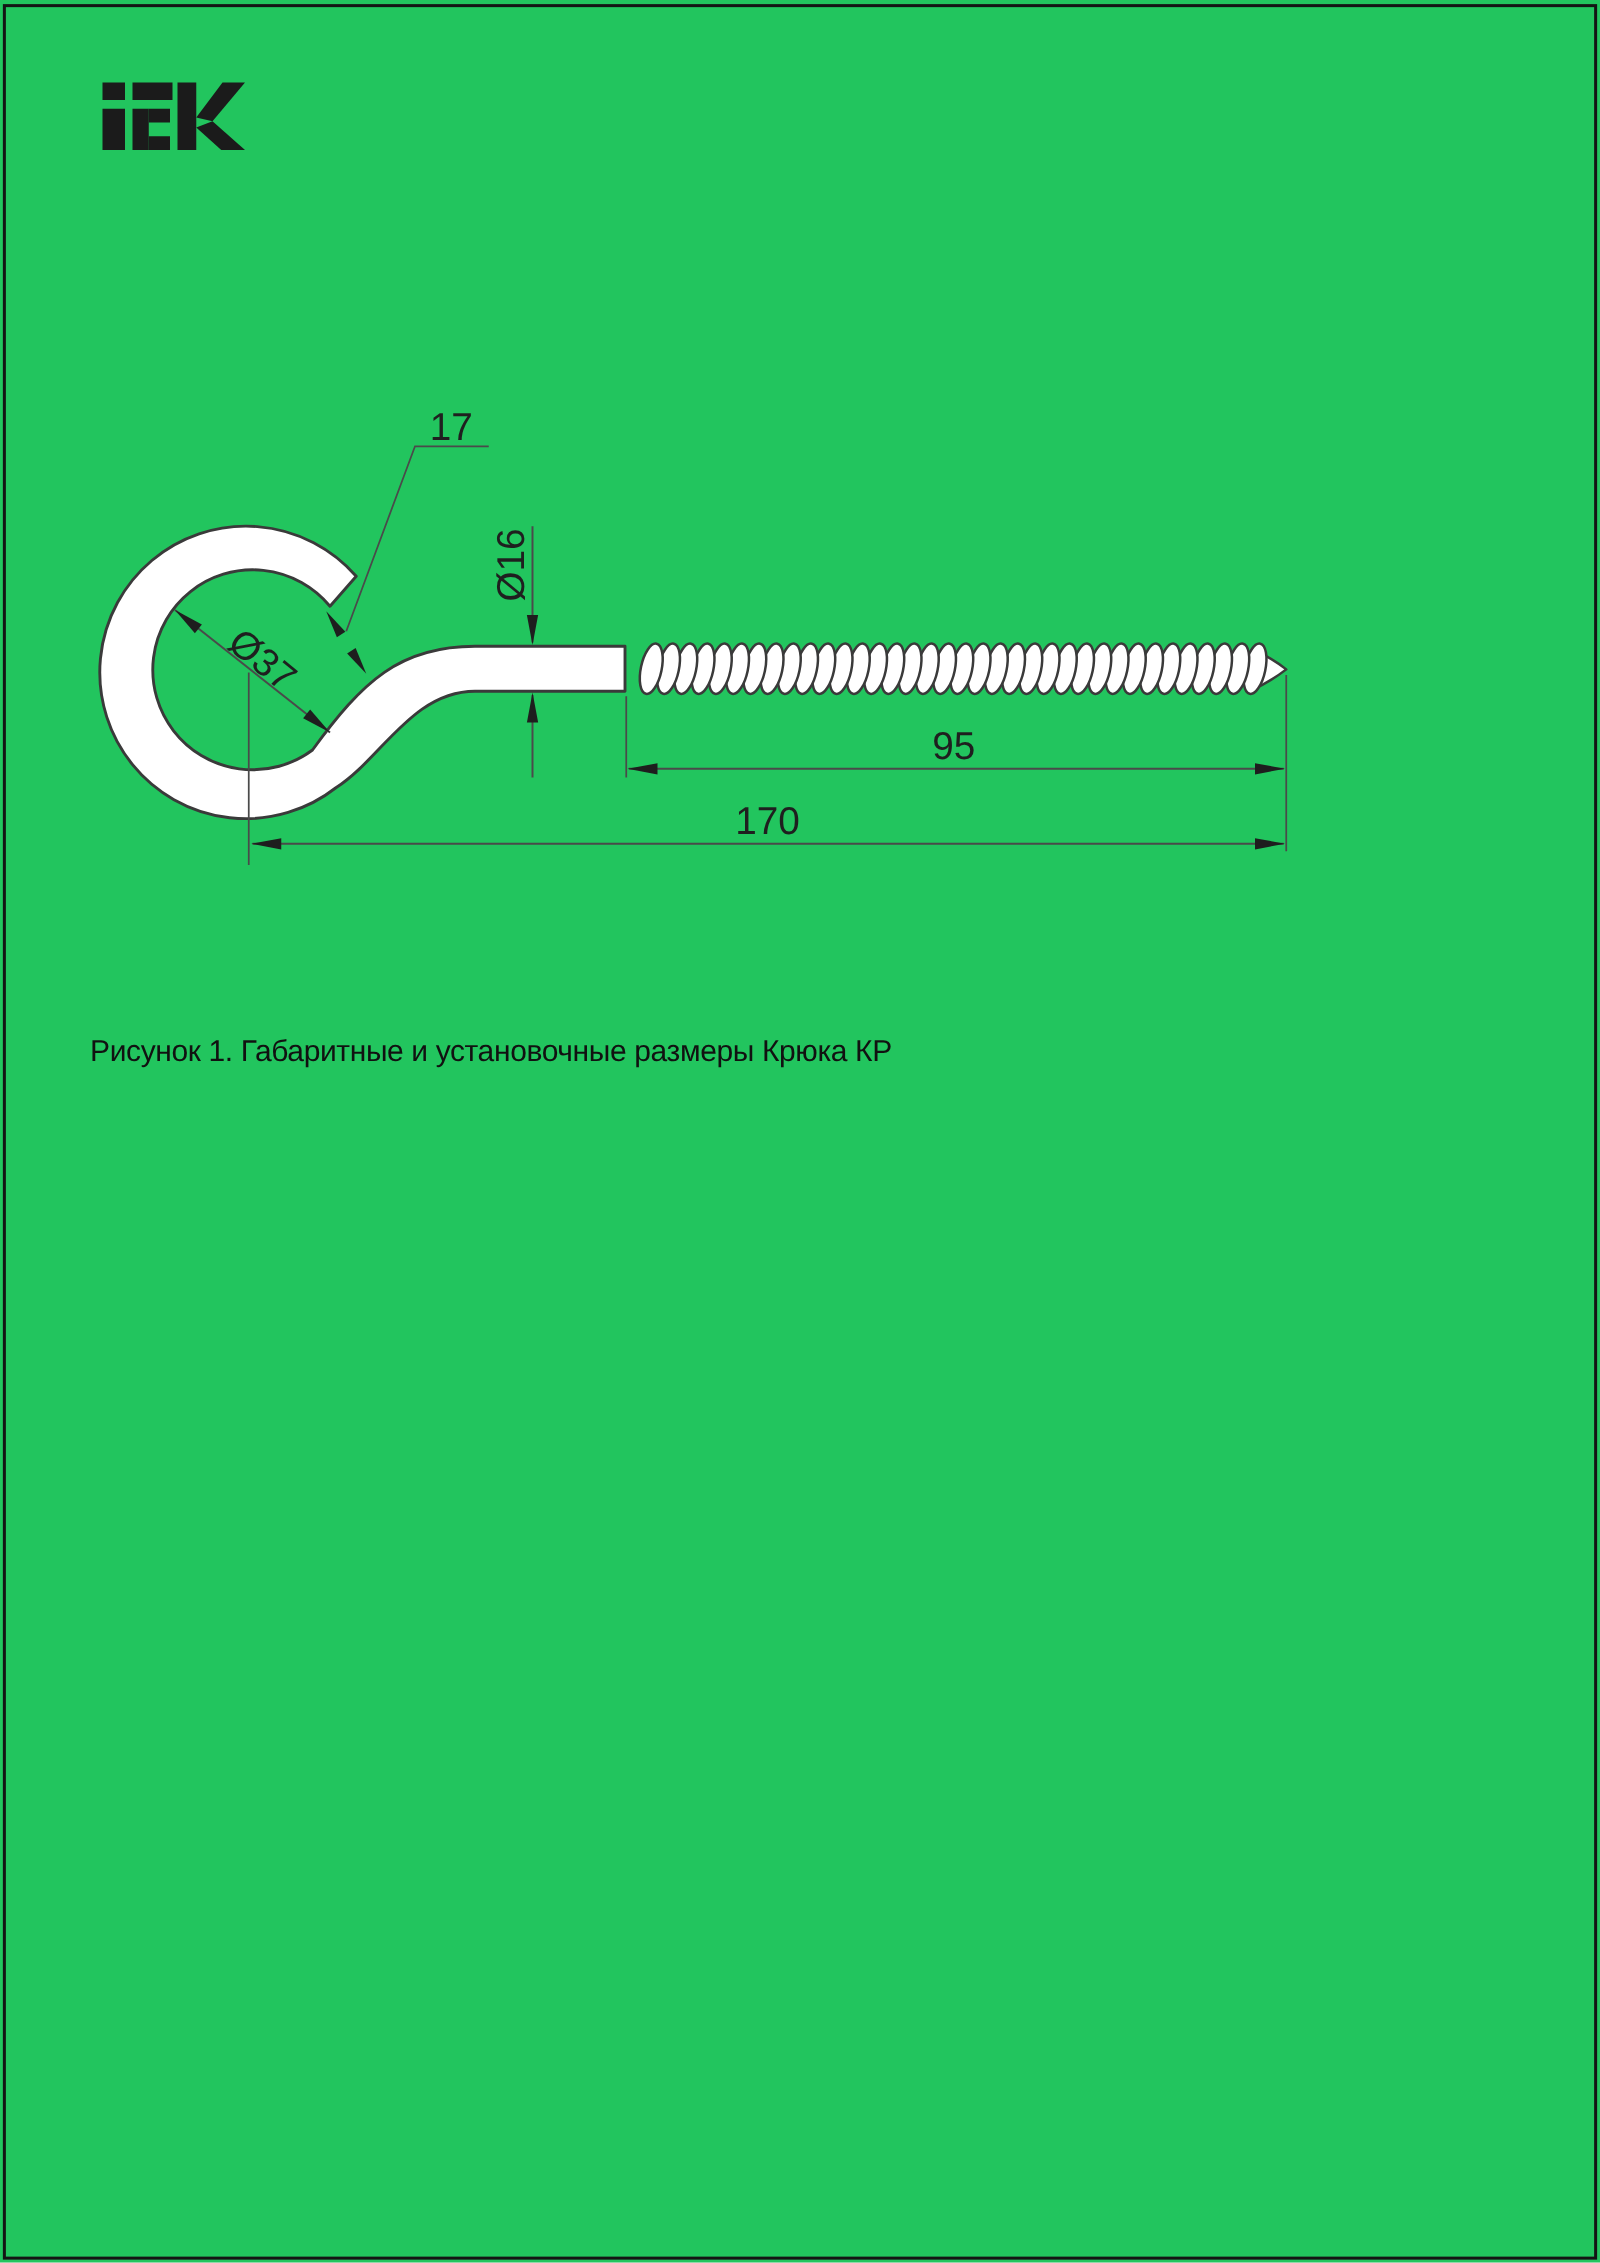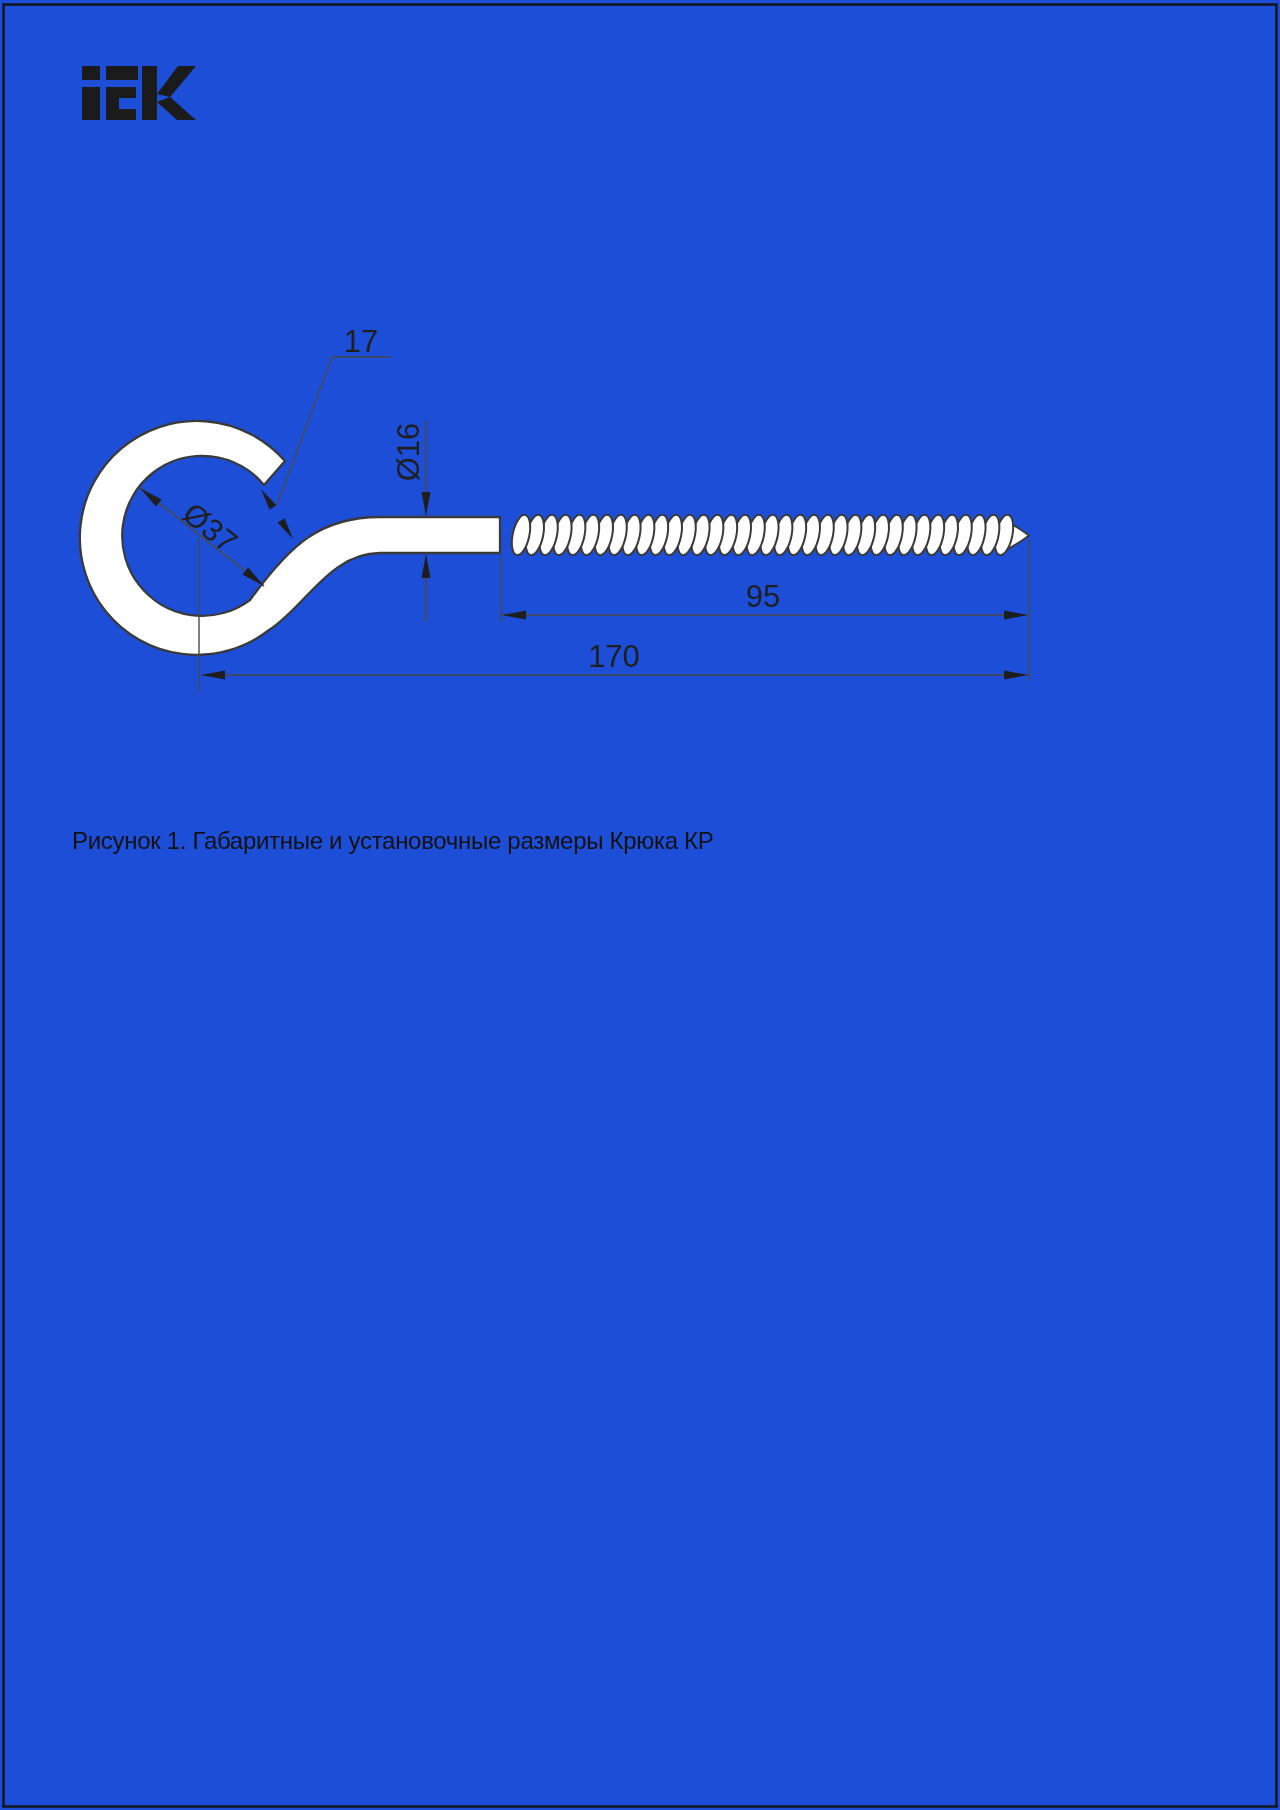--- a/index.html
+++ b/index.html
@@ -1,19 +1,19 @@
 <!DOCTYPE html>
 <html><head>
 <meta charset="utf-8">
 <style>
   html,body{margin:0;padding:0;background:#e8e8e8;}
   .page{
     position:relative;
     width:1280px;height:1810px;
-    background:#1d4ed8;
+    background:#22c55e;
     margin:0 auto;
     font-family:"Liberation Sans", sans-serif;
   }
   .drawing-svg{position:absolute;left:0;top:0;width:1280px;height:1810px;}
   .page-border{fill:none;stroke:#141414;stroke-width:2.4;}
   .logo-shape{fill:#1b1b1b;stroke:none;}
   .hook{fill:#ffffff;stroke:#3a3a3a;stroke-width:2.3;stroke-linejoin:round;}
   .tip{fill:#ffffff;stroke:#3a3a3a;stroke-width:2;stroke-linejoin:round;}
   .coil{fill:#ffffff;stroke:#3a3a3a;stroke-width:2;}
   .dimline{stroke:#4a4a4a;stroke-width:1.6;fill:none;}

